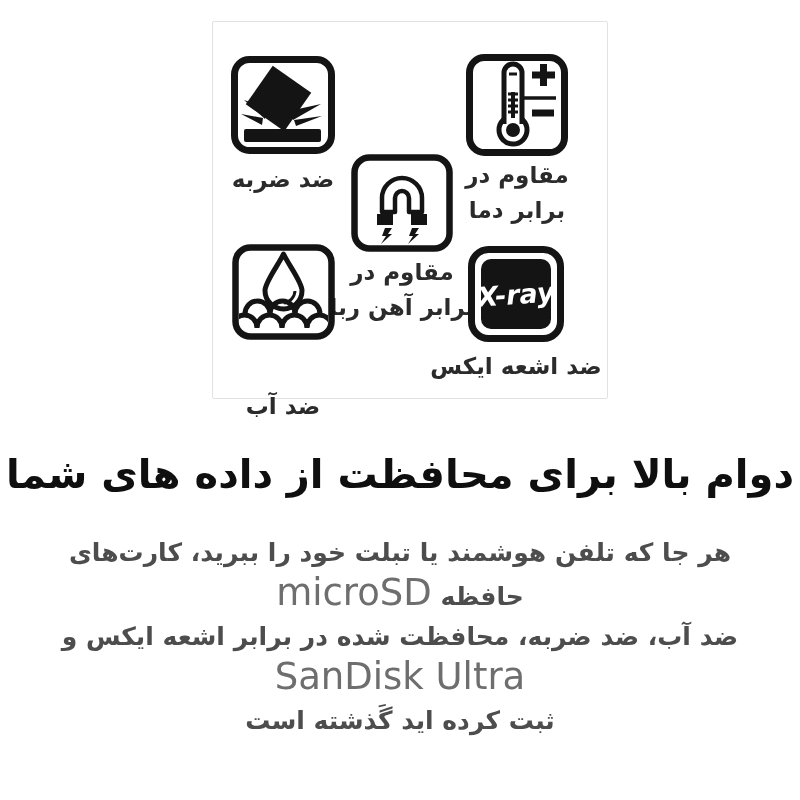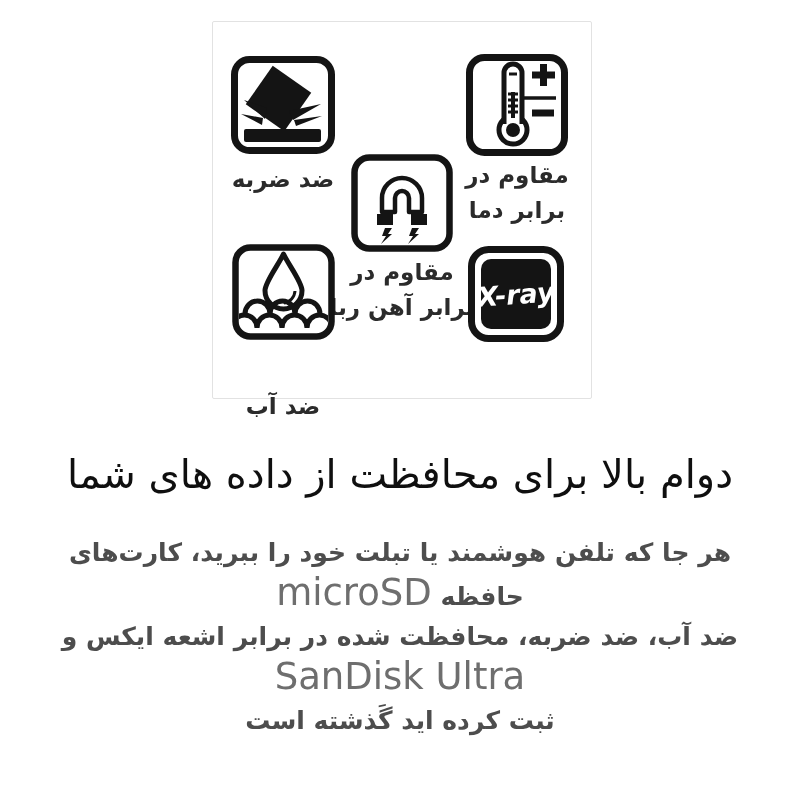--- a/index.html
+++ b/index.html
@@ -3,21 +3,21 @@
 <meta charset="utf-8">
 <style>
   html,body{margin:0;padding:0;background:#ffffff;}
   .canvas{
     position:relative;width:800px;height:800px;background:#ffffff;
     font-family:"DejaVu Sans",sans-serif;overflow:hidden;
   }
   
   .feature-box{
     position:absolute;left:212px;top:21px;width:378px;height:376px;
-    background:#ffffff;border:1px solid #e2e2e2;border-radius:2px;
+    background:#ffffff;border:1px solid #e2e2e2;border-radius:2px;padding-left:16px;
   }
   .cell{
     position:absolute;display:flex;flex-direction:column;align-items:center;
   }
   .cell-shock{left:8px;top:34px;width:124px;}
   .cell-thermo{left:243px;top:32px;width:122px;}
   .cell-magnet{left:128px;top:132px;width:122px;}
   .cell-water{left:8px;top:222px;width:124px;gap:40px;}
   .cell-xray{left:233px;top:224px;width:140px;}
   .icon-label{
@@ -26,21 +26,21 @@
   }
   .cell-shock .icon-label{margin-top:8px;}
   .cell-thermo .icon-label{margin-top:2px;}
   .cell-magnet .icon-label{margin-top:3px;}
   .cell-water .icon-label{margin-top:9px;}
   .cell-xray .icon-label{margin-top:7px;}
   
   .heading{
     position:absolute;top:444px;left:0;right:0;margin:0;
     direction:rtl;text-align:center;
-    font-size:40px;line-height:60px;font-weight:400;color:#0f0f0f;
+    font-size:40px;line-height:60px;font-weight:700;color:#0f0f0f;
   }
   
   .paragraph{
     position:absolute;top:533px;left:28px;right:28px;
     direction:rtl;text-align:center;
     font-size:25px;line-height:40px;font-weight:700;color:#4d4d4d;
   }
   .latin{
     font-weight:400;font-size:37px;color:#6e6e6e;
     font-family:"DejaVu Sans",sans-serif;
@@ -127,20 +127,23 @@
         <div>ضد آب</div>
       </div>
     </div>
 
     <div class="cell cell-xray">
       <svg width="96" height="96" viewBox="0 0 96 96">
         <rect x="3.5" y="3.5" width="89" height="89" rx="17" fill="#ffffff" stroke="#141414" stroke-width="7"></rect>
         <rect x="13" y="13" width="70" height="70" rx="10" fill="#141414"></rect>
         <text x="48" y="58" text-anchor="middle" fill="#ffffff" font-family="DejaVu Sans, sans-serif" font-size="27" font-weight="bold" font-style="italic" transform="rotate(-4 48 50)">X-ray</text>
       </svg>
+      <div class="icon-label">
+        <div>ضد اشعه ایکس</div>
+      </div>
     </div>
 
   </div>
 
   <h1 class="heading" dir="rtl">دوام بالا برای محافظت از داده های شما</h1>
 
   <div class="paragraph">
     <div class="line" dir="rtl">
       <span>هر جا که تلفن هوشمند یا تبلت خود را ببرید، کارت‌های حافظه</span>
       <span class="latin">microSD</span>

